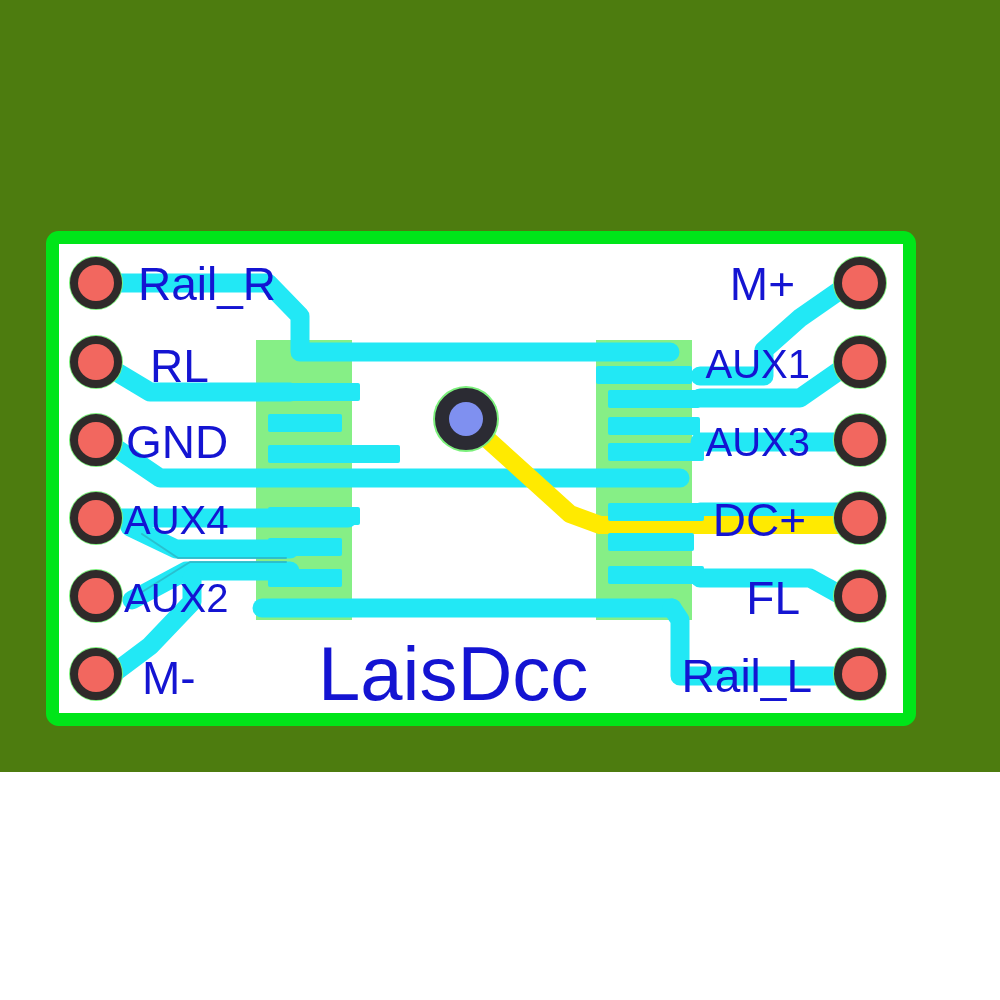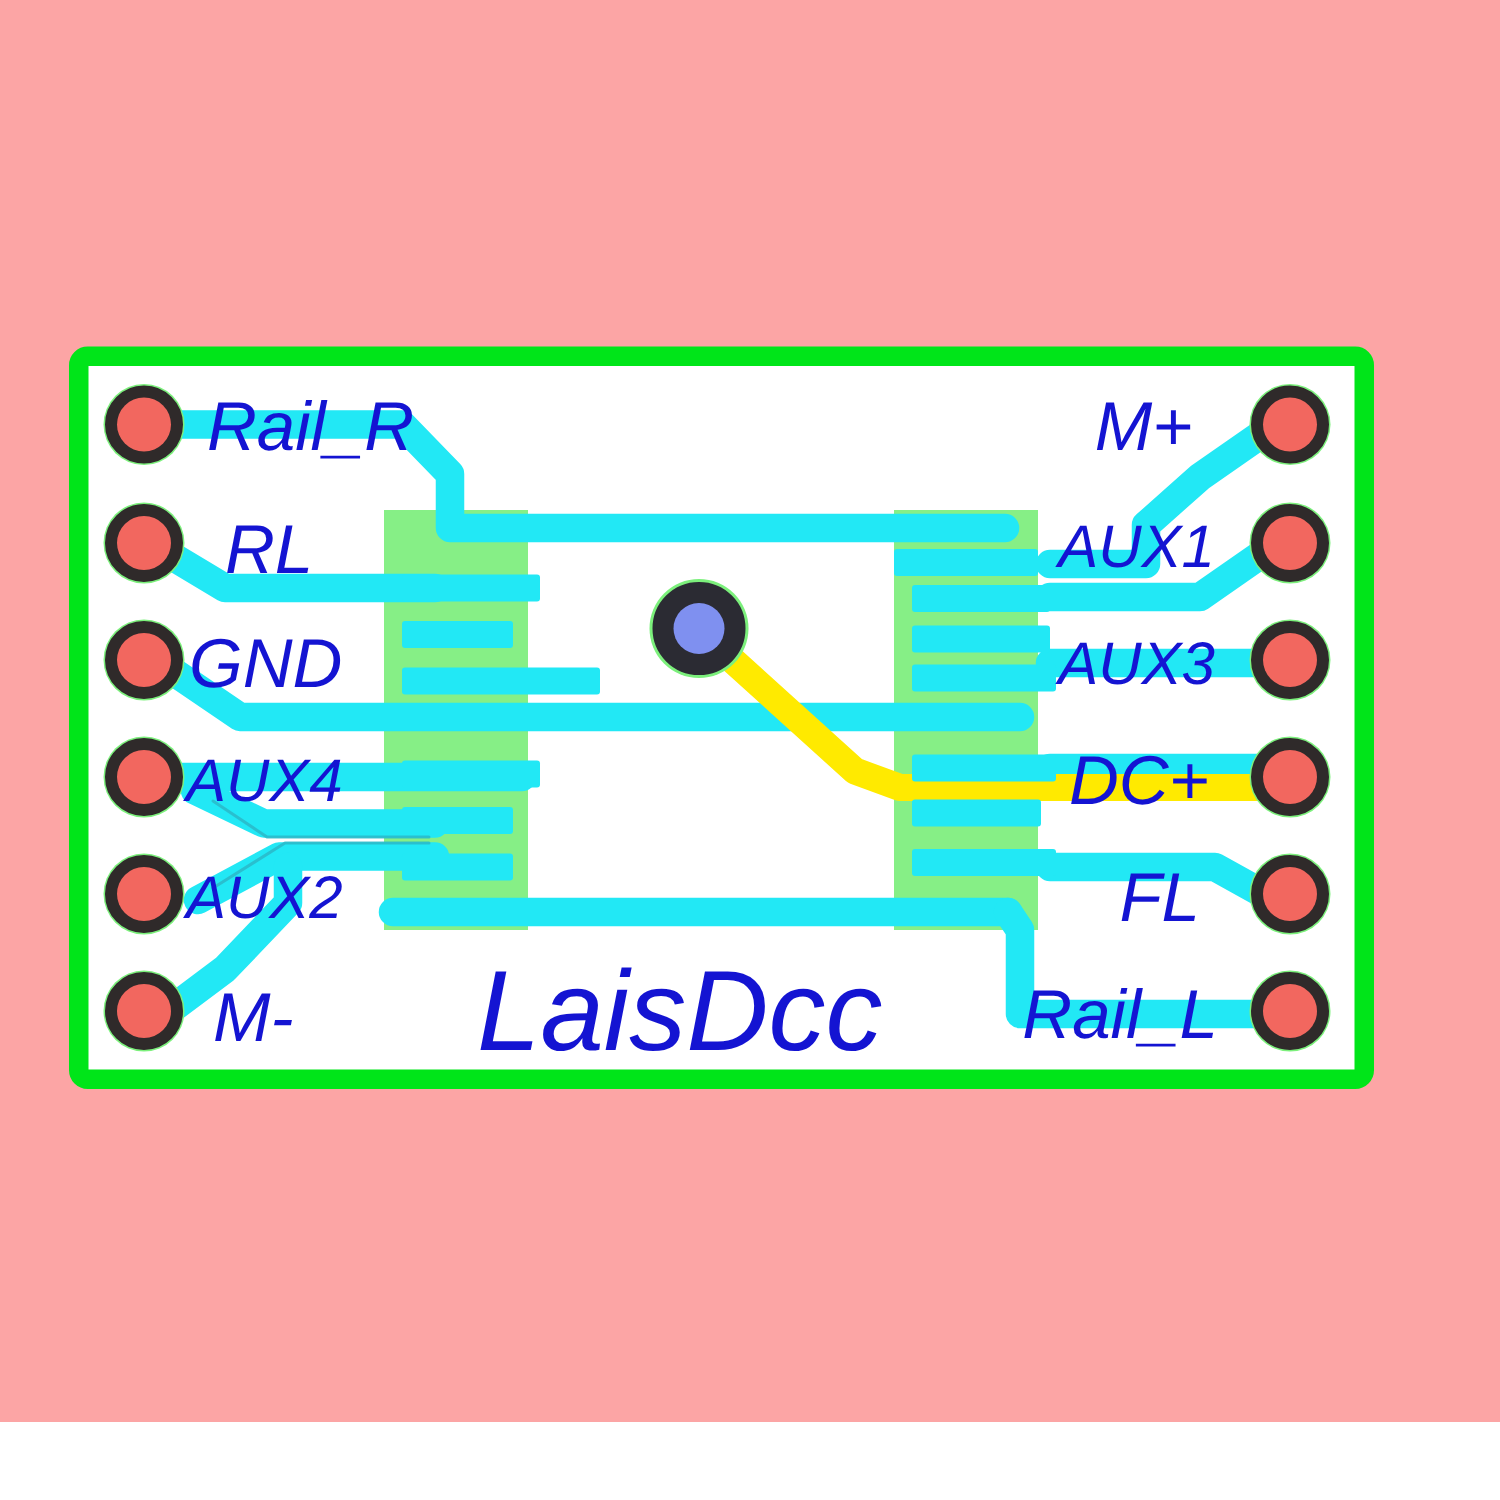--- a/index.html
+++ b/index.html
@@ -9,23 +9,22 @@
   }
   body {
     width: 1000px;
     height: 1000px;
     font-family: "Liberation Sans", sans-serif;
     overflow: hidden;
   }
   #stage {
     position: relative;
     width: 1000px;
-    height: 948px;
-    background: #fca5a5;
-    font-style: italic;
+    height: 772px;
+    background: #4d7c0f;
   }
   svg.board-svg {
     position: absolute;
     left: 0;
     top: 0;
     width: 1000px;
     height: 1000px;
     display: block;
   }
   .pad-label {

